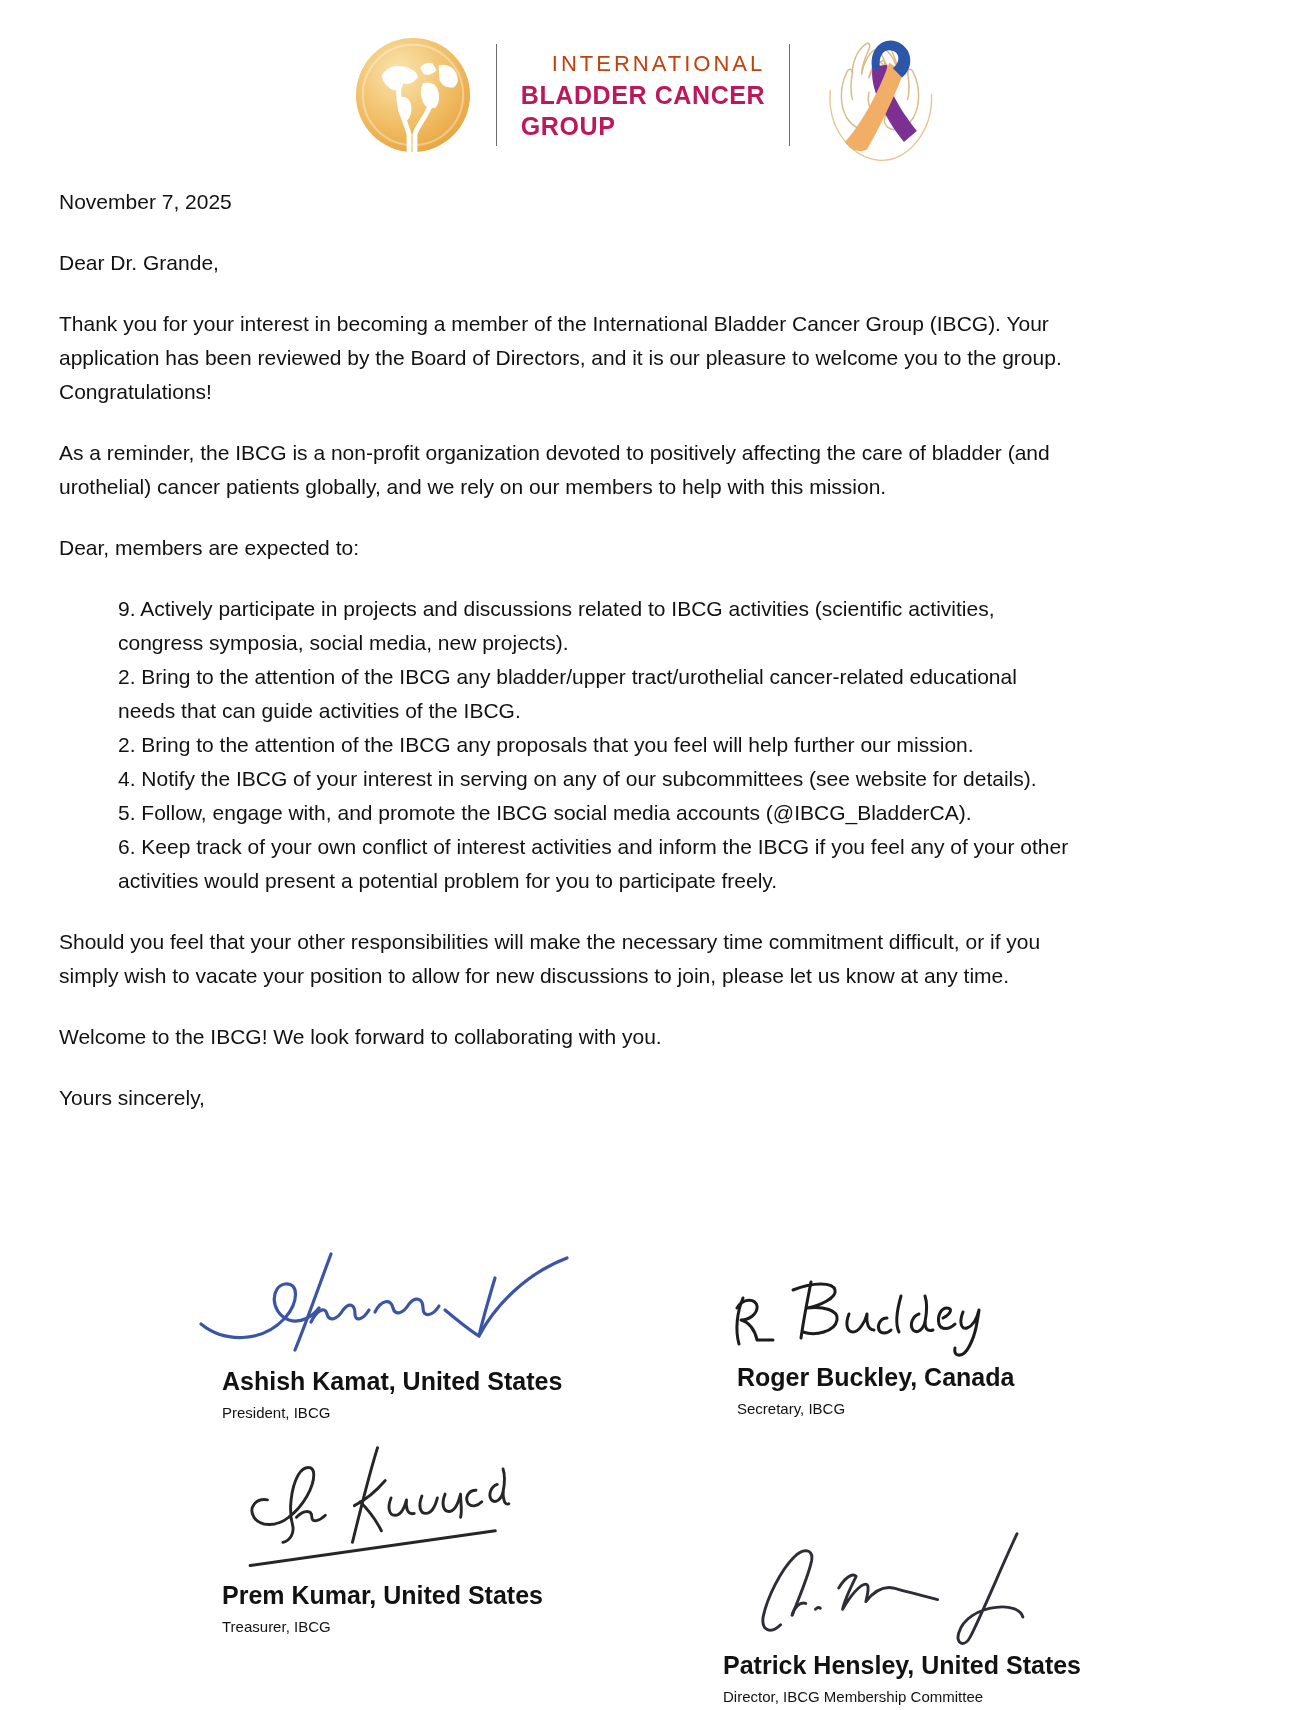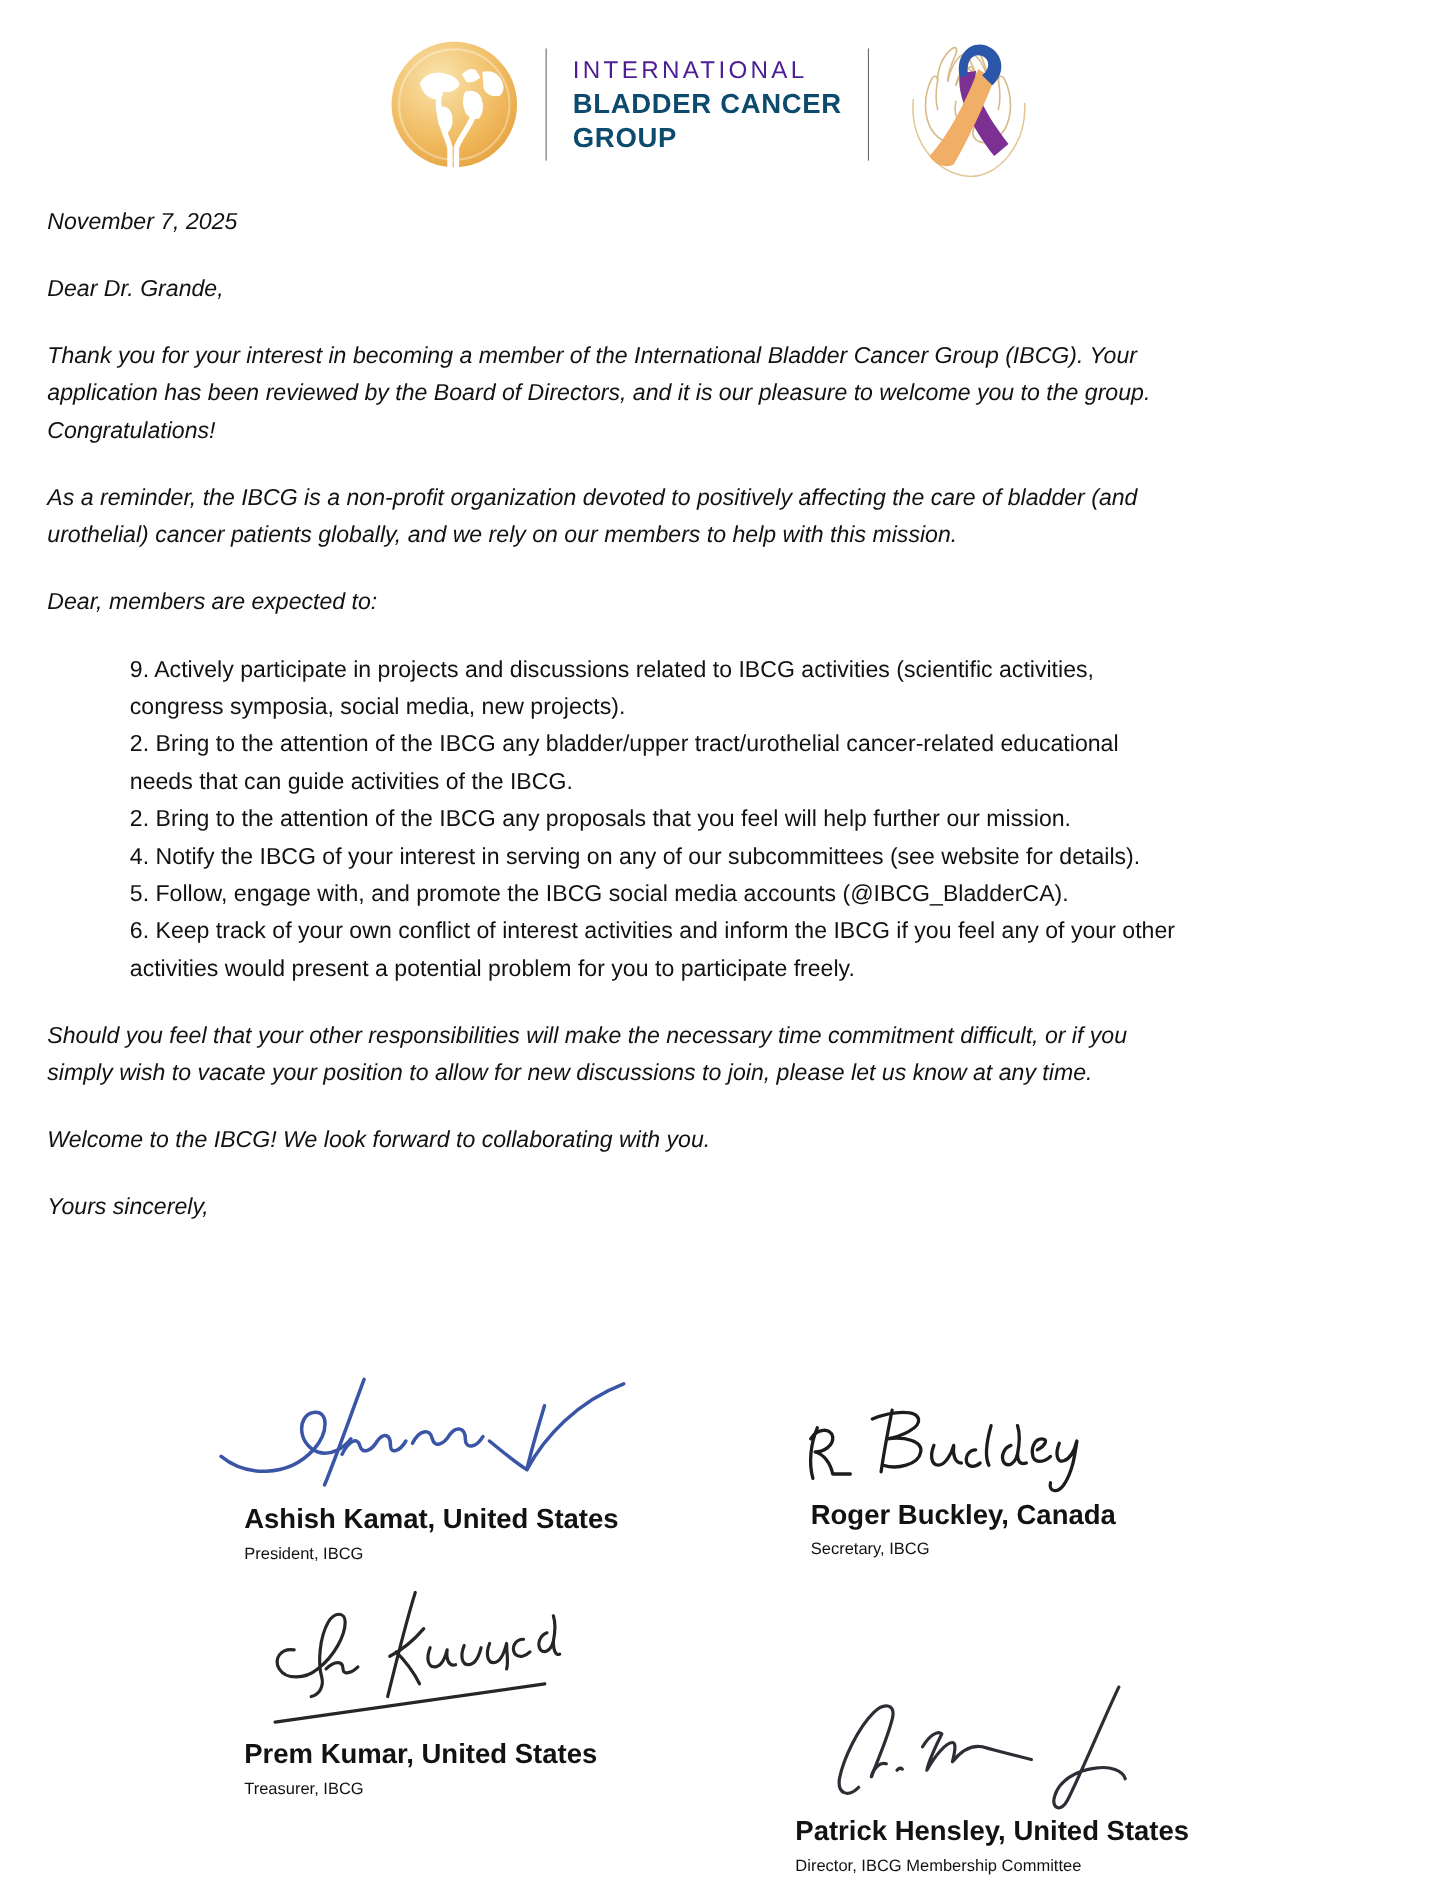--- a/index.html
+++ b/index.html
@@ -7,28 +7,28 @@
     width:1300px;height:1710px;position:relative;overflow:hidden;
     font-family:"Liberation Sans", sans-serif;color:#121212;
   }
   
   .header{
     position:absolute;top:26px;left:0;width:100%;
     display:flex;justify-content:center;align-items:center;gap:24px;
   }
   .vdiv{width:1px;height:102px;background:#6b6b6b;}
   .org-name{display:flex;flex-direction:column;justify-content:center;}
-  .org-line1{font-size:22px;font-weight:500;letter-spacing:3px;color:#4c1d95;line-height:32px;}
-  .org-line2,.org-line3{font-size:25px;font-weight:800;letter-spacing:.6px;color:#0c4a6e;line-height:31px;}
+  .org-line1{font-size:22px;font-weight:500;letter-spacing:3px;color:#c2410c;line-height:32px;text-align:right;}
+  .org-line2,.org-line3{font-size:25px;font-weight:800;letter-spacing:.6px;color:#be185d;line-height:31px;}
   
   .letter{
     position:absolute;left:43px;top:185px;width:1215px;
     font-size:21px;line-height:34px;
   }
-  .letter p{margin:0 0 27px 0;white-space:pre-line;font-style:italic;}
+  .letter p{margin:0 0 27px 16px;white-space:pre-line;}
   .mlist{margin:0 0 27px 75px;}
   .mlist .item{white-space:pre-line;margin:0;}
   
   .sig-block{position:absolute;}
   .sig-name{font-size:25px;font-weight:bold;line-height:31px;white-space:nowrap;}
   .sig-title{font-size:15px;line-height:31px;white-space:nowrap;}
   .sig-art{display:block;}
   .ind-27{margin-left:27px;}
   .ind-8{margin-left:22px;}
   .ind-10{margin-left:10px;}

